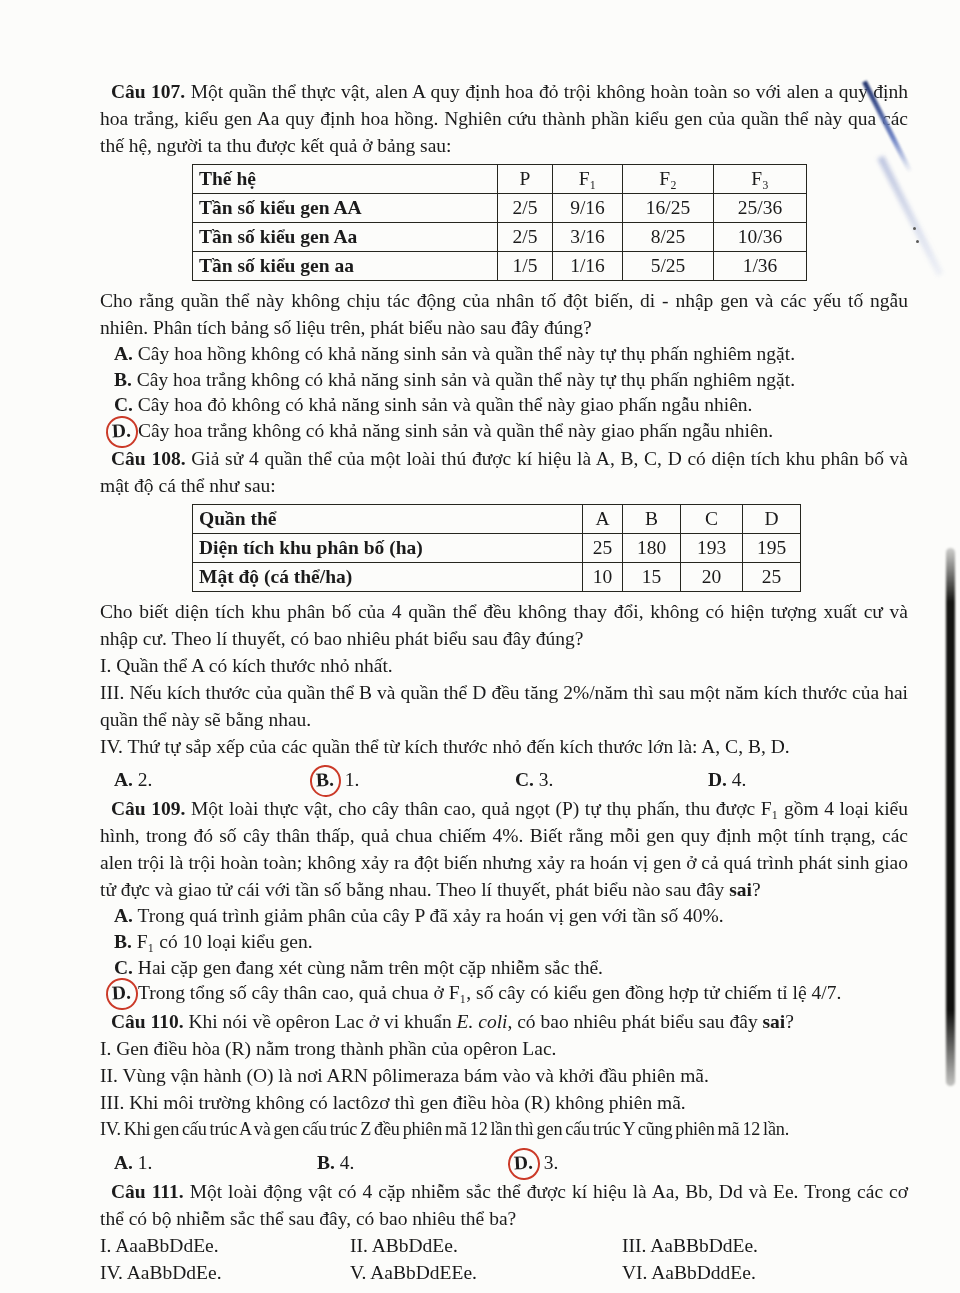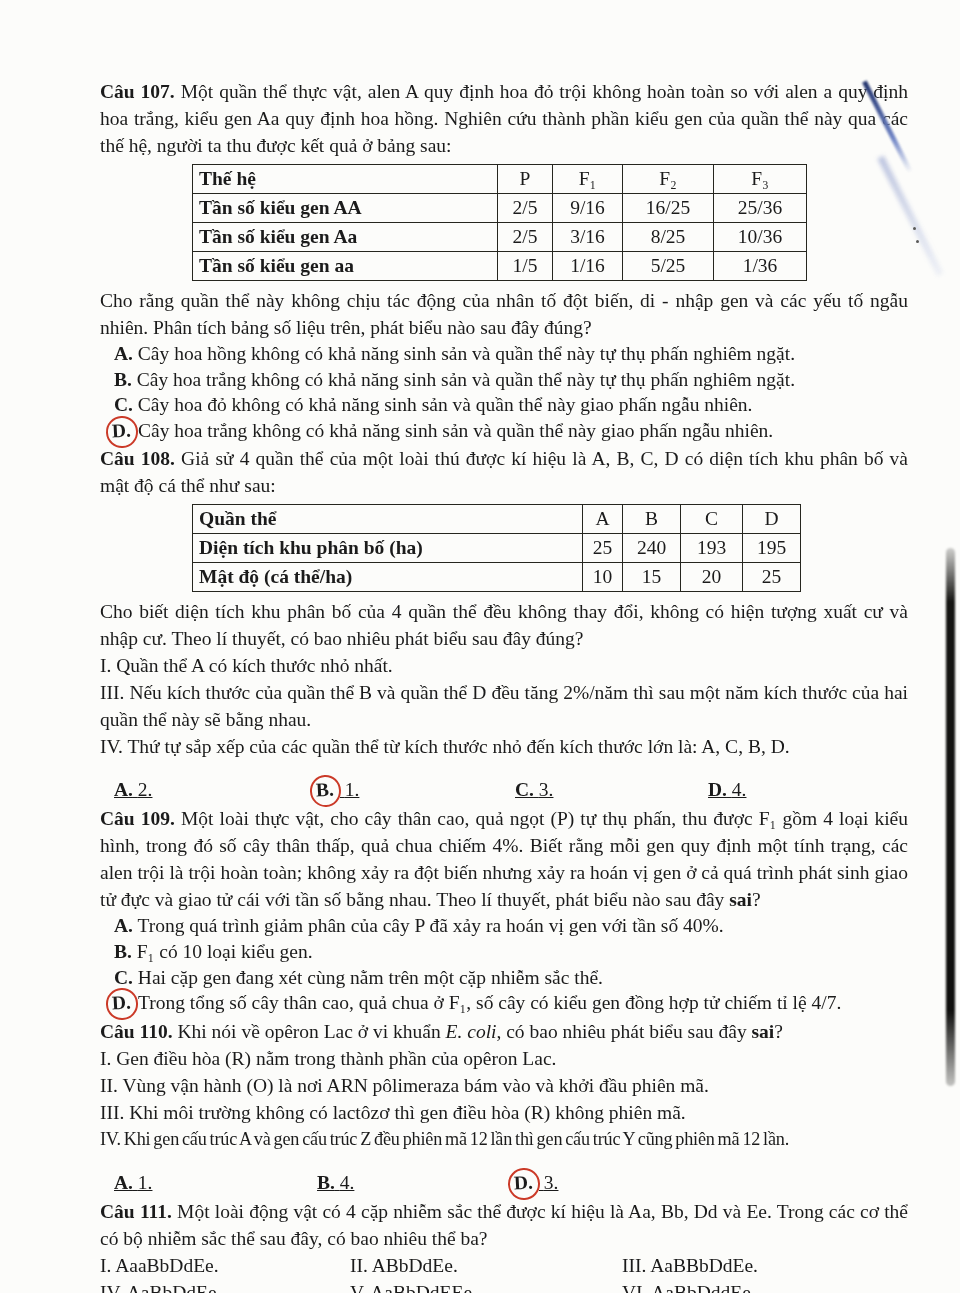--- a/index.html
+++ b/index.html
@@ -4,26 +4,26 @@
 <style>
   html,body{margin:0;padding:0;background:#e8e8e6;}
   .page{
     position:relative;width:960px;height:1293px;overflow:hidden;
     background:#fcfcfa;box-sizing:border-box;
     padding:78px 52px 0 100px;
     font-family:"Liberation Serif","DejaVu Serif",serif;
     color:#1b1b1b;font-size:19.5px;
   }
   .para{margin:0;text-align:justify;line-height:27px;}
-  .qlabel{font-weight:bold;}
+  .qlabel{font-weight:bold;margin-left:11px;}
   .opt{padding-left:14px;line-height:25.6px;text-align:justify;}
   .ltr{font-weight:bold;}
   .stmt{line-height:27px;text-align:justify;}
   .tight{font-size:18.2px;letter-spacing:-0.2px;word-spacing:-1.4px;white-space:nowrap;overflow:hidden;}
-  .optrow{display:grid;grid-template-columns:203px 198px 193px 1fr;padding-left:14px;line-height:26px;margin-top:17px;text-decoration:underline;}
+  .optrow{display:grid;grid-template-columns:203px 198px 193px 1fr;padding-left:14px;line-height:26px;margin-top:7px;}
   .romrow{display:grid;grid-template-columns:250px 272px 1fr;line-height:27px;}
   .romrow .rom{white-space:nowrap;}
   table.tbl{border-collapse:collapse;margin:5px 0 6px 92px;}
   table.tbl th,table.tbl td{
     border:1.6px solid #26261f;height:28px;padding:0 6px;
     font-size:19.5px;font-weight:normal;text-align:center;vertical-align:middle;
   }
   table.tbl .left{text-align:left;font-weight:bold;}
   .circ{
     display:inline-block;border:2.6px solid #cb3a28;border-radius:50%;
@@ -122,21 +122,21 @@
         <tr>
           <th class="left">Quần thể</th>
           <th>A</th>
           <th>B</th>
           <th>C</th>
           <th>D</th>
         </tr>
         <tr>
           <td class="left">Diện tích khu phân bố (ha)</td>
           <td>25</td>
-          <td>240</td>
+          <td>180</td>
           <td>193</td>
           <td>195</td>
         </tr>
         <tr>
           <td class="left">Mật độ (cá thể/ha)</td>
           <td>10</td>
           <td>15</td>
           <td>20</td>
           <td>25</td>
         </tr>

